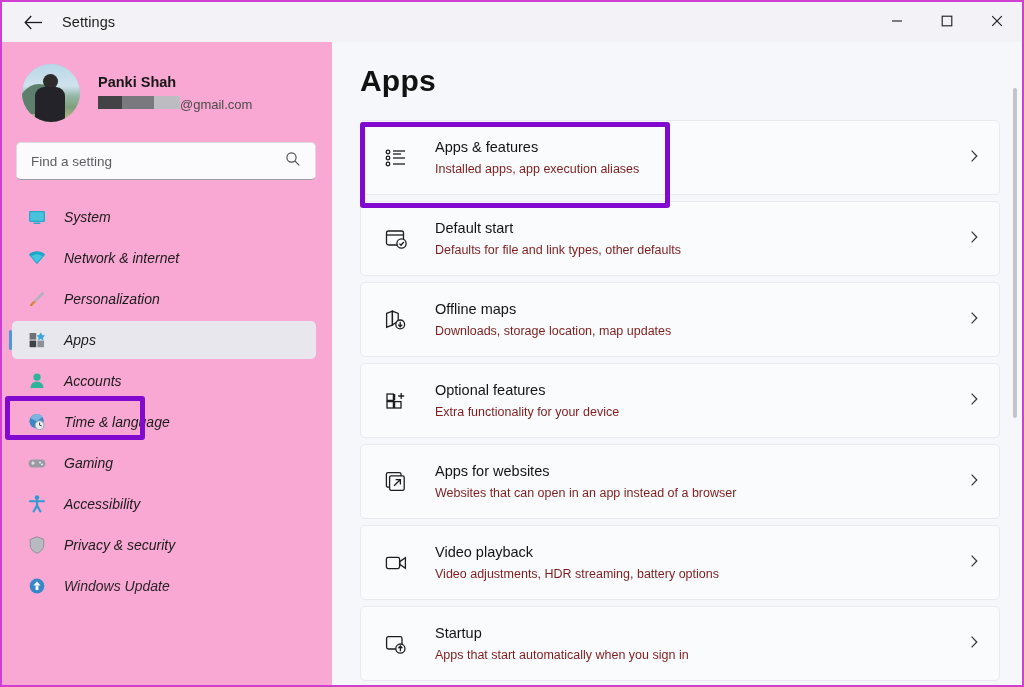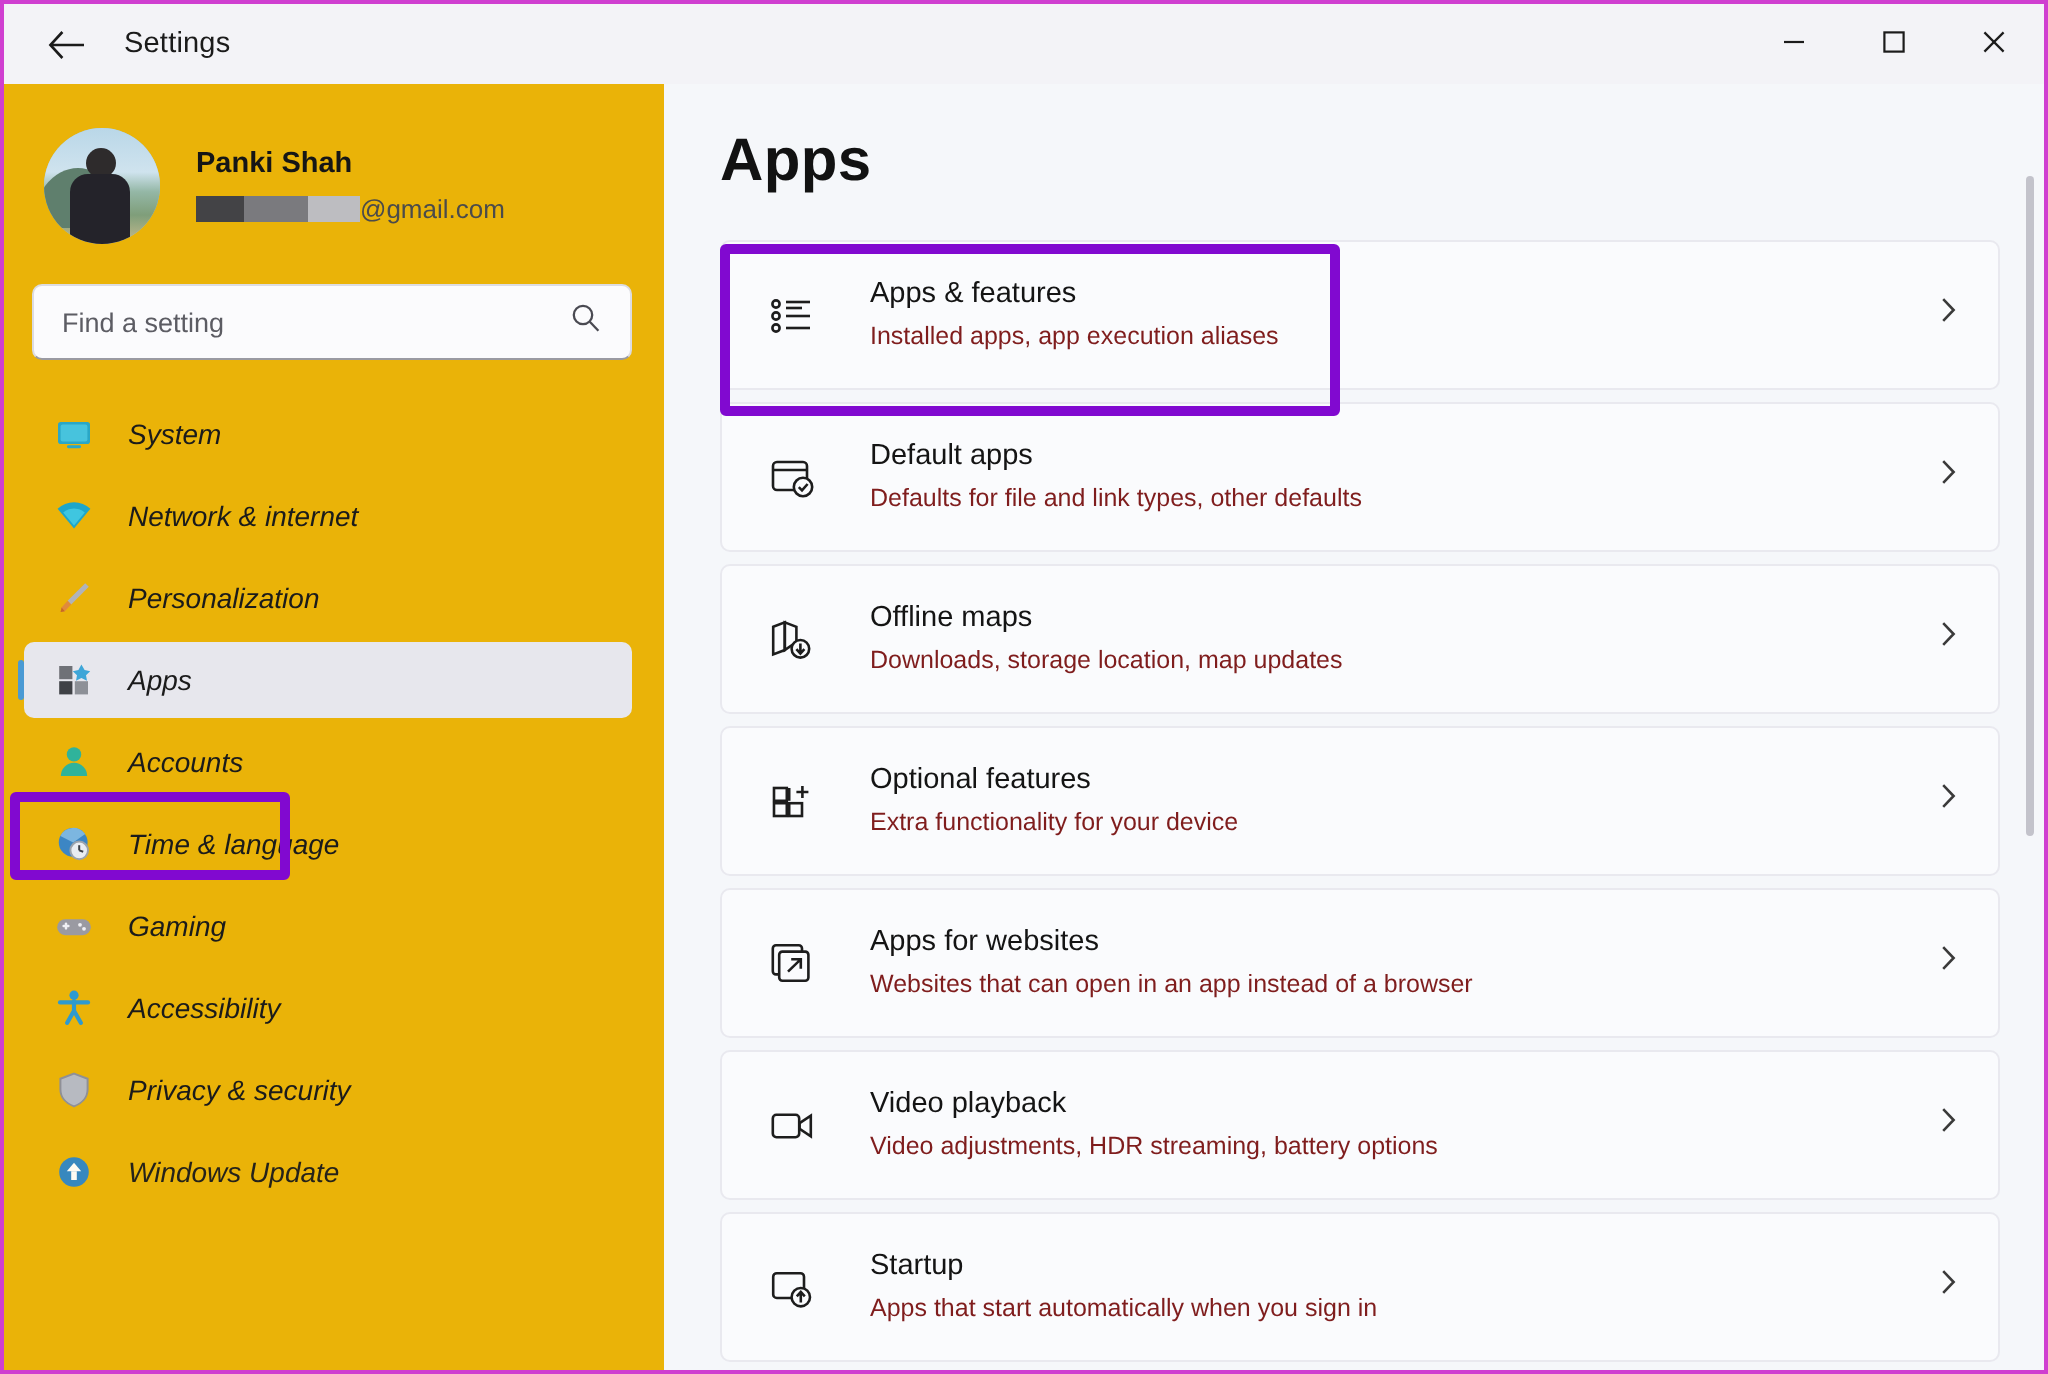--- a/index.html
+++ b/index.html
@@ -54,21 +54,21 @@
     color: #1b1b1b;
   }
   .win-btn svg { display: block; }
 
   
   .sidebar {
     position: absolute;
     top: 40px; left: 0;
     width: 330px;
     height: 645px;
-    background: #eab308;
+    background: #f9a8d4;
     padding-top: 8px;
   }
 
   .account {
     display: flex;
     align-items: center;
     padding: 14px 0 14px 20px;
   }
   .avatar {
     width: 58px; height: 58px;
@@ -102,21 +102,21 @@
   }
 
   .account-text { margin-left: 18px; line-height: 1.35; }
   .account-name {
     font-size: 14.5px;
     font-weight: bold;
     color: #161616;
   }
   .account-email {
     display: flex;
-    align-items: center;
+    align-items: flex-start;
     margin-top: 3px;
     font-size: 13px;
     color: #4b4b4b;
   }
   .redact { height: 13px; display: inline-block; }
   .redact.r1 { width: 24px; background: #434346; }
   .redact.r2 { width: 32px; background: #7a7a7e; }
   .redact.r3 { width: 26px; background: #bdbdc1; }
 
   .search-wrap { padding: 6px 16px 0 14px; }
@@ -454,21 +454,21 @@
       <div class="card">
         <span class="card-icon">
           <svg width="24" height="24" viewBox="0 0 24 24">
             <rect x="2.5" y="4" width="17" height="14" rx="2" fill="none" stroke="#1d1d1d" stroke-width="1.3"></rect>
             <line x1="2.5" y1="8" x2="19.5" y2="8" stroke="#1d1d1d" stroke-width="1.3"></line>
             <circle cx="17.5" cy="16.5" r="4.6" fill="#fafbfd" stroke="#1d1d1d" stroke-width="1.3"></circle>
             <path d="M15.4 16.6 L17 18.2 L19.8 15" fill="none" stroke="#1d1d1d" stroke-width="1.3"></path>
           </svg>
         </span>
         <span class="card-text">
-          <span class="card-title">Default apps</span><br>
+          <span class="card-title">Default start</span><br>
           <span class="card-sub">Defaults for file and link types, other defaults</span>
         </span>
         <span class="card-chevron">
           <svg width="14" height="14" viewBox="0 0 14 14">
               <path d="M4.6 1.6 L9.8 7 L4.6 12.4" fill="none" stroke="#3a3a3a" stroke-width="1.3"></path>
             </svg>
         </span>
       </div>
 
       <div class="card">

